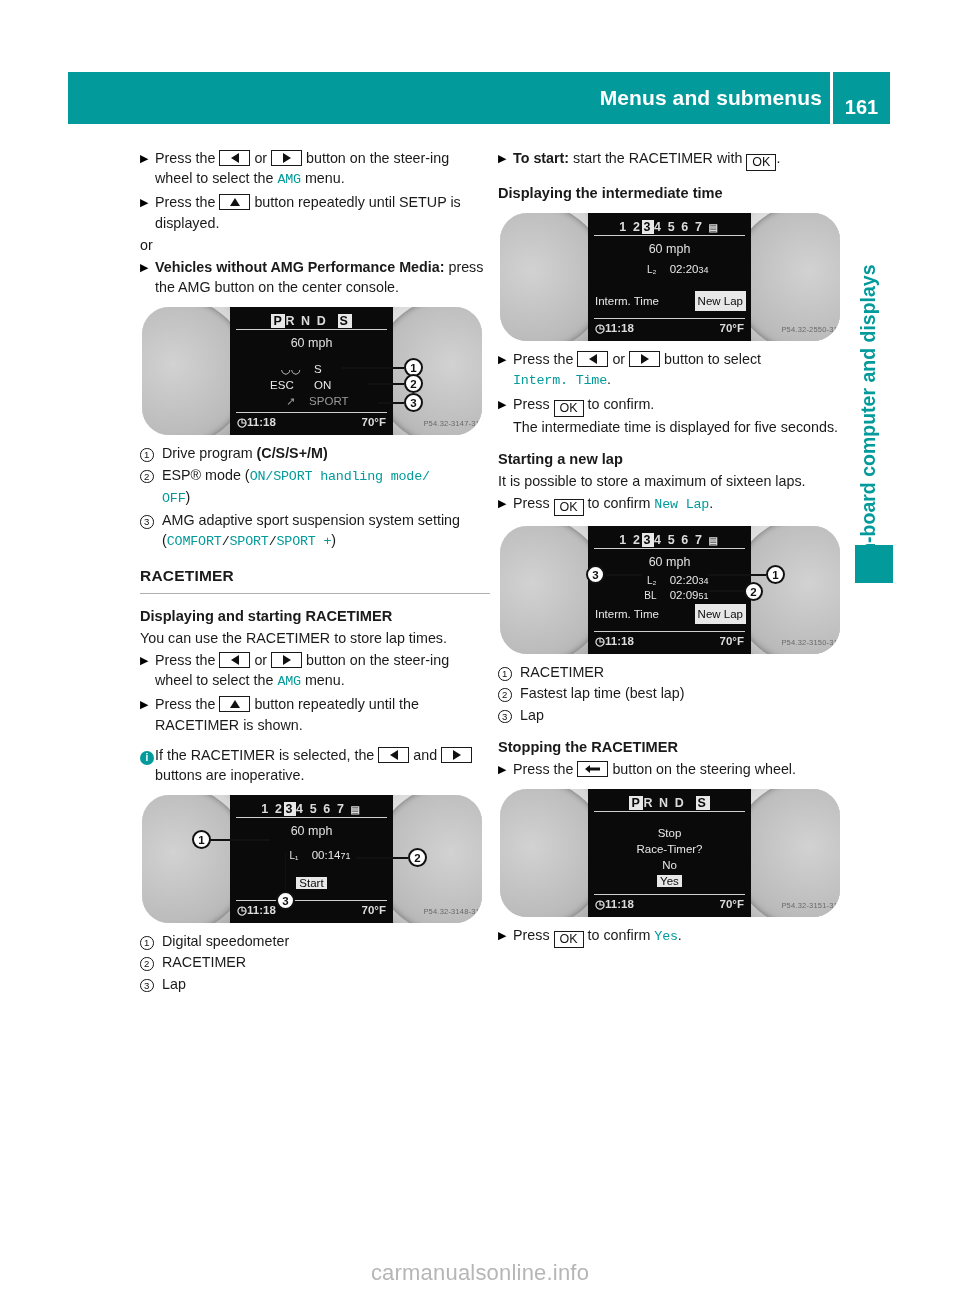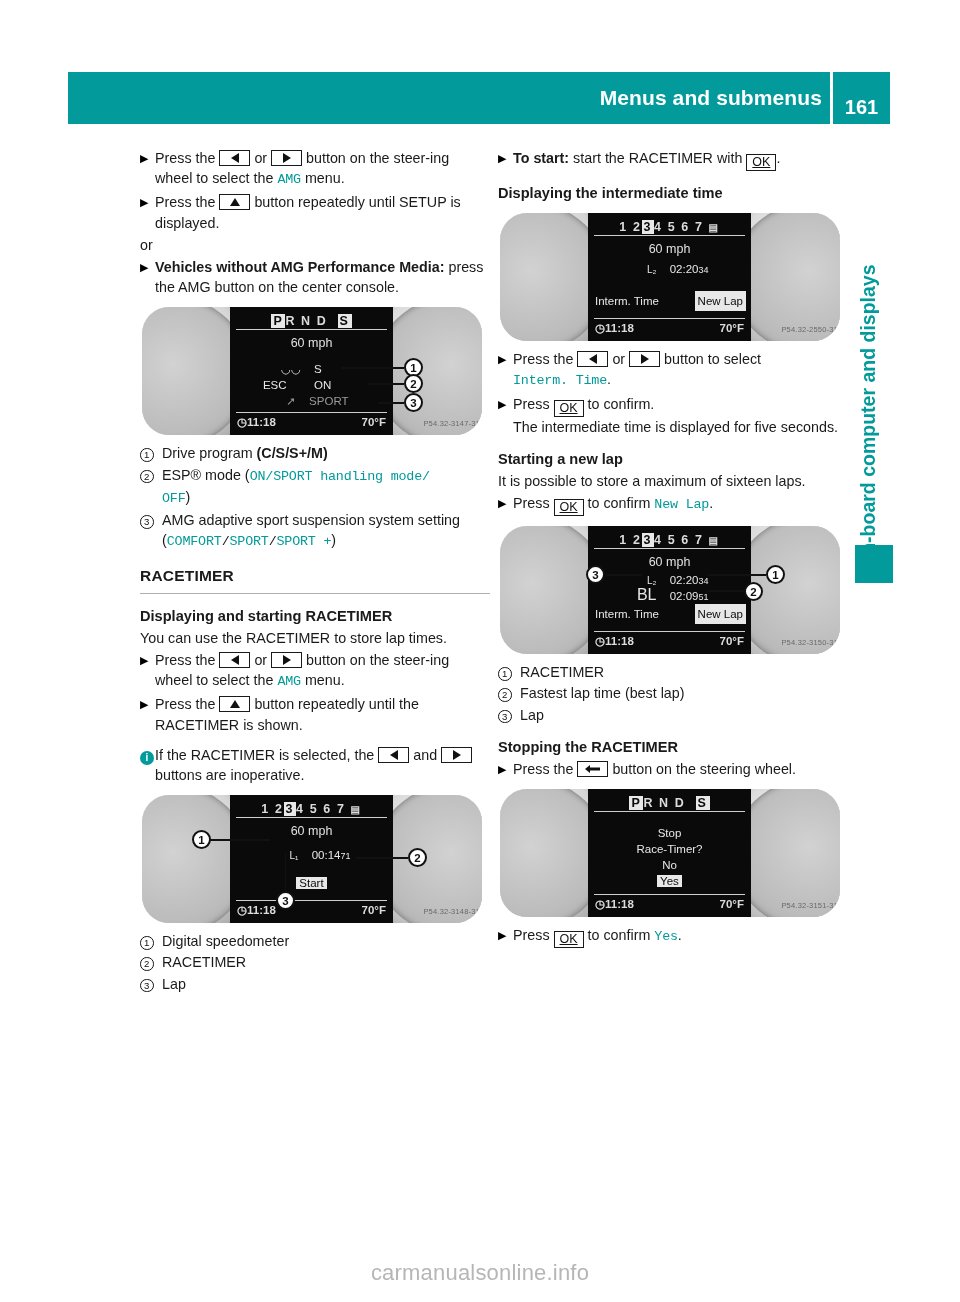--- a/index.html
+++ b/index.html
@@ -118,21 +118,21 @@
     position: absolute; left: 50%; top: 50%;
     width: 0; height: 0;
     transform: translate(-50%,-50%);
   }
   .tri-left  { border-top:5px solid transparent; border-bottom:5px solid transparent; border-right:8px solid #111; }
   .tri-right { border-top:5px solid transparent; border-bottom:5px solid transparent; border-left:8px solid #111; }
   .tri-up    { border-left:5px solid transparent; border-right:5px solid transparent; border-bottom:8px solid #111; }
   .key-ok {
     height: 17px; padding: 0 5px;
     font-size: 12.5px; font-weight: normal;
-    line-height: 15px; color:#111;text-decoration:underline;
+    line-height: 15px; color:#111;
   }
   .key-back { width: 31px; height: 16px; }
   .key-back svg { position:absolute; left:50%; top:50%; transform:translate(-50%,-50%); }
 
   
   .info-icon {
     display: inline-block;
     width: 14px; height: 14px;
     border-radius: 50%;
     background: #029a9a;
@@ -314,21 +314,21 @@
         <span class="boxed">P</span><span>R N D</span>&nbsp;&nbsp;<span class="boxed">S</span>
       </div>
       <div class="cl-hr-top"></div>
       <div class="cl-speed">60 mph</div>
       <div class="cl-body">
         <div class="cl-rowline" style="top:8px;">
           <span style="display:inline-block;width:38px;text-align:right;">◡◡</span>
           <span style="display:inline-block;width:56px;text-align:left;padding-left:10px;">S</span>
         </div>
         <div class="cl-rowline" style="top:24px;">
-          <span style="display:inline-block;width:38px;text-align:left;">ESC</span>
+          <span style="display:inline-block;width:38px;text-align:center;">ESC</span>
           <span style="display:inline-block;width:56px;text-align:left;padding-left:10px;">ON</span>
         </div>
         <div class="cl-rowline" style="top:40px;color:#9a9a9a;">
           <span style="display:inline-block;width:38px;text-align:right;">➚</span>
           <span style="display:inline-block;width:66px;text-align:left;padding-left:10px;">SPORT</span>
         </div>
       </div>
       <div class="cl-hr-bot"></div>
       <div class="cl-bottom">
         <span>◷<span>11:18</span></span>
@@ -528,21 +528,21 @@
         <span>1 2</span><span class="boxed">3</span><span>4 5 6 7</span> <span style="font-size:10px;">▤</span>
       </div>
       <div class="cl-hr-top"></div>
       <div class="cl-speed">60 mph</div>
       <div class="cl-body">
         <div class="cl-rowline" style="top:0px;">
           <span style="display:inline-block;width:26px;text-align:right;font-size:10px;">L₂</span>
           <span style="display:inline-block;padding-left:10px;">02:20</span><span style="font-size:9px;">34</span>
         </div>
         <div class="cl-rowline" style="top:15px;">
-          <span style="display:inline-block;width:26px;text-align:right;font-size:16px;">BL</span>
+          <span style="display:inline-block;width:26px;text-align:right;font-size:10px;">BL</span>
           <span style="display:inline-block;padding-left:10px;">02:09</span><span style="font-size:9px;">51</span>
         </div>
         <div style="position:absolute; top:34px; left:7px; right:5px; display:flex; justify-content:space-between; align-items:center;">
           <span>Interm. Time</span>
           <span class="cl-inv">New Lap</span>
         </div>
       </div>
       <div class="cl-hr-bot"></div>
       <div class="cl-bottom">
         <span>◷<span>11:18</span></span>

